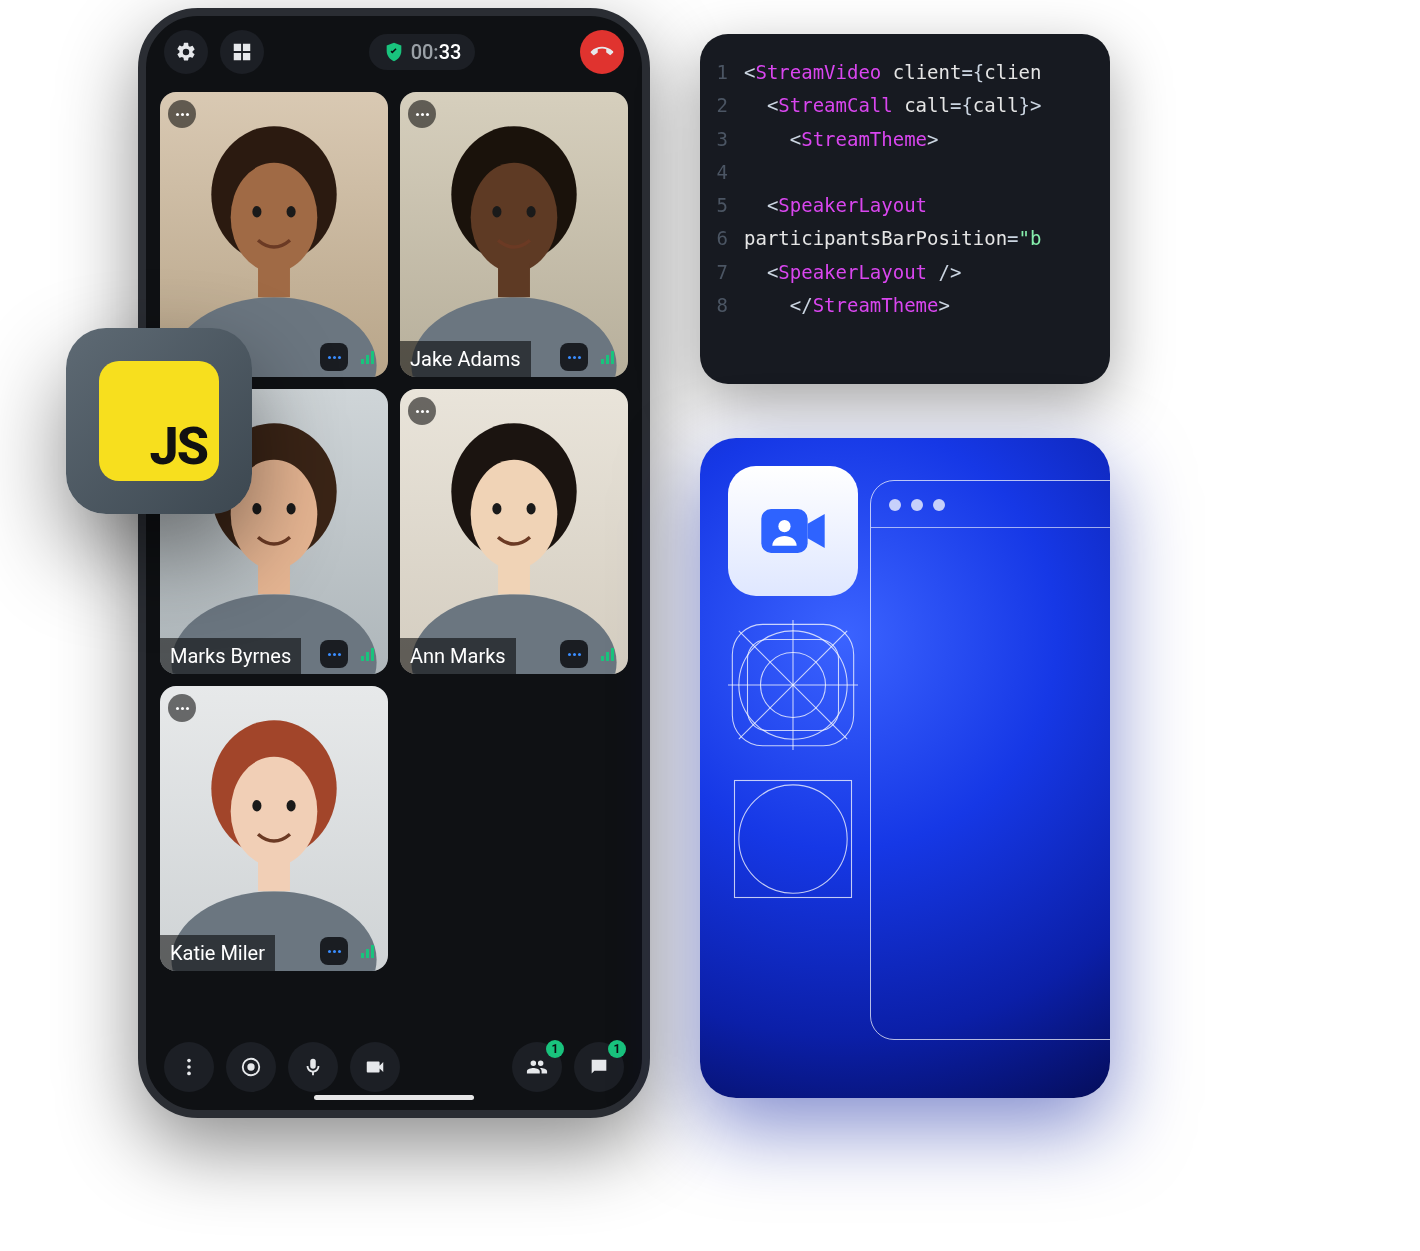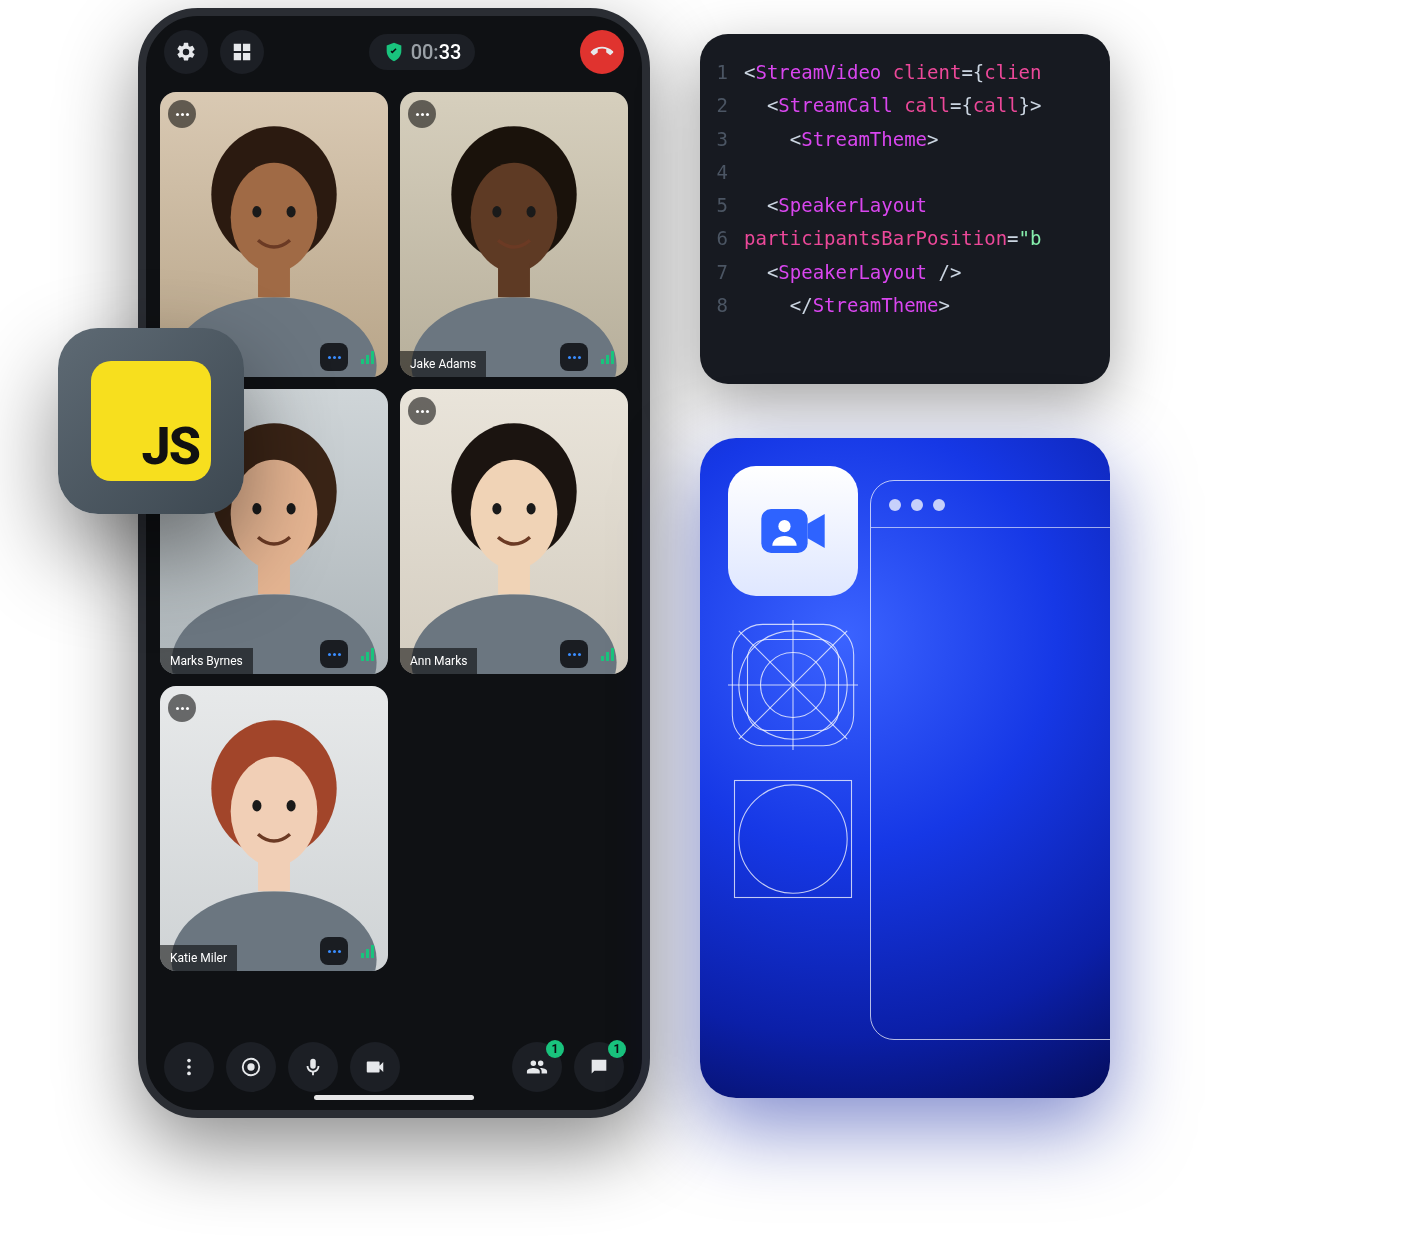--- a/index.html
+++ b/index.html
@@ -75,21 +75,21 @@
     position:absolute; top:8px; left:8px;
     width:28px; height:28px; border-radius:50%;
     background: rgba(0,0,0,0.55);
     display:flex; align-items:center; justify-content:center; gap:2px;
     cursor:pointer;
   }
   .tile-dots span { width:3px; height:3px; background:#fff; border-radius:50%; }
   .name-strip {
     position:absolute; left:0; bottom:0;
     background: rgba(0,0,0,0.55);
-    color:#fff; font-size:12px;
+    color:#fff; font-size:20px;
     padding:6px 10px 6px 10px;
     max-width:70%;
     overflow:hidden; text-overflow:ellipsis; white-space:nowrap;
   }
   .badges {
     position:absolute; right:6px; bottom:6px;
     display:flex; gap:6px;
   }
   .badge {
     width:28px; height:28px; border-radius:8px;
@@ -127,21 +127,21 @@
     display:flex; align-items:center; justify-content:center;
   }
   .home-indicator {
     position:absolute; bottom:10px; left:50%; transform:translateX(-50%);
     width:160px; height:5px; border-radius:5px; background:#fff; opacity:0.9;
   }
 
   
   .js-badge {
     position:absolute;
-    left:58px; top:328px;
+    left:66px; top:328px;
     width:186px; height:186px;
     border-radius:40px;
     background: linear-gradient(135deg,#5e6a74,#3c4750);
     box-shadow: 0 40px 90px rgba(0,0,0,0.45);
     display:flex; align-items:center; justify-content:center;
   }
   .js-inner {
     width:120px; height:120px; border-radius:20px;
     background:#f7df1e;
     display:flex; align-items:flex-end; justify-content:flex-end;
@@ -160,21 +160,21 @@
     overflow:hidden;
     font-family: ui-monospace, SFMono-Regular, Menlo, monospace;
     font-size:19px;
     line-height:1.75;
   }
   .code-line { display:flex; white-space:pre; }
   .ln { width:44px; text-align:right; color:#4b5563; padding-right:16px; user-select:none; }
   .code-line .txt { color:#cbd5e1; }
   .tok-punct { color:#cbd5e1; }
   .tok-tag   { color:#d946ef; }
-  .tok-attr  { color:#ec4899; }
+  .tok-attr  { color:#e5e5e5; }
   .tok-eq    { color:#cbd5e1; }
   .tok-brace { color:#cbd5e1; }
   .tok-str   { color:#86efac; }
 
   
   .blueprint {
     position:absolute; left:700px; top:438px;
     width:410px; height:660px;
     border-radius:36px;
     background: radial-gradient(circle at 35% 30%, #3b63ff 0%, #1638e6 40%, #0b1fa8 75%, #050d5a 100%);

